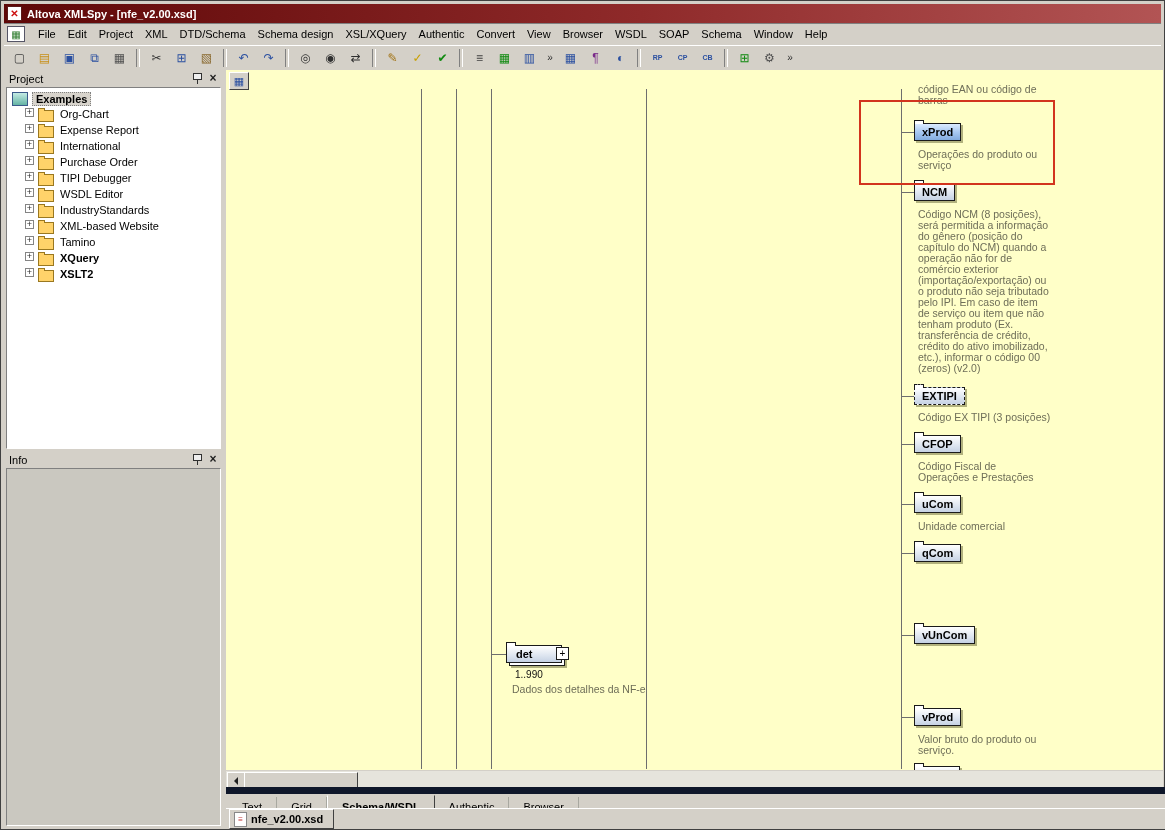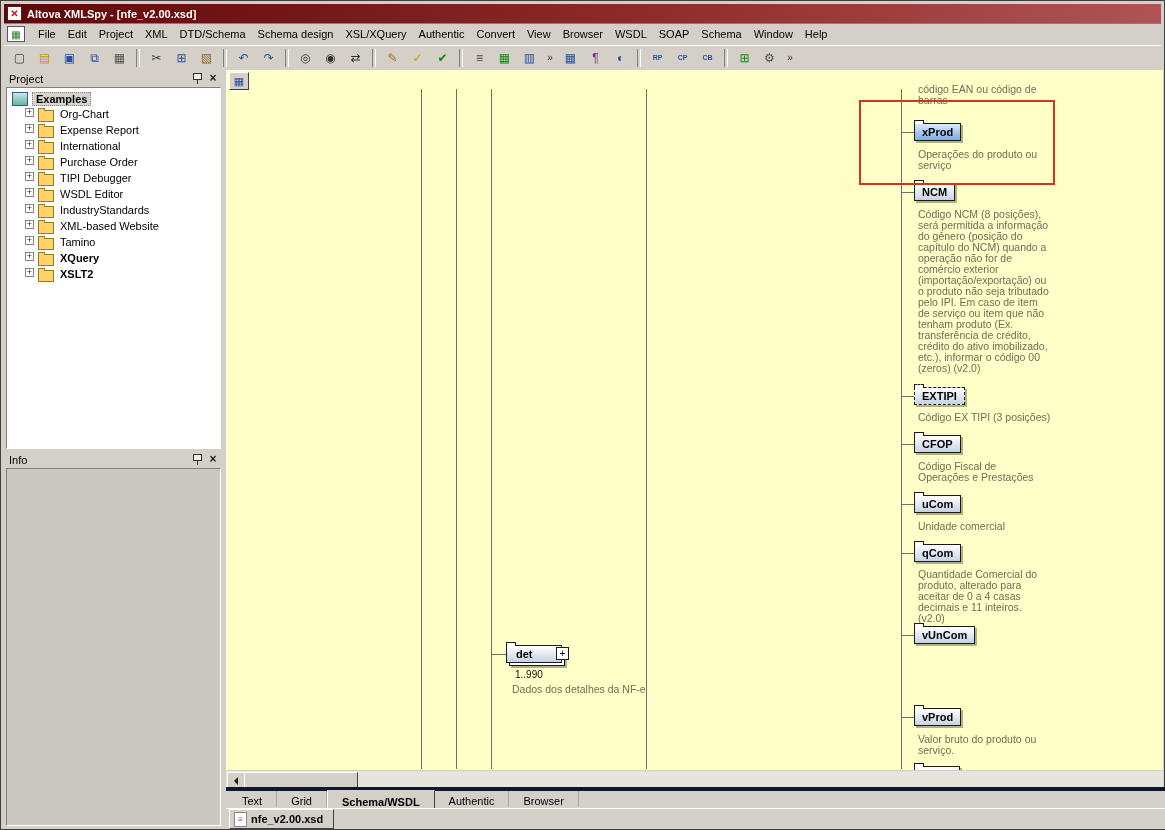--- a/index.html
+++ b/index.html
@@ -71,21 +71,21 @@
   .occur{position:absolute;font-size:10px;color:#101010}
   .hl-rect{position:absolute;left:633px;top:30px;width:192px;height:81px;border:2px solid #d2341e;z-index:6;pointer-events:none}
 
   
   .hscroll{position:absolute;left:0;top:700px;width:937px;height:17px;background:#e6e4dc;border-top:1px solid #d4d0c8}
   .scroll-btn{position:absolute;left:1px;top:1px;width:16px;height:15px;background:#d4d0c8;border:1px solid;border-color:#fff #404040 #404040 #fff;display:flex;align-items:center;justify-content:center}
   .scroll-btn::before{content:"";border:4px solid transparent;border-right-color:#202020;margin-left:-4px}
   .scroll-thumb{position:absolute;left:18px;top:1px;width:112px;height:15px;background:#d4d0c8;border:1px solid;border-color:#fff #404040 #404040 #fff}
 
   
-  .viewtabs{position:absolute;left:0;top:717px;width:937px;height:21px;background:#d4d0c8;display:flex;align-items:flex-start;border-top:4px solid #0f172a;font-size:11px;padding-left:2px}
+  .viewtabs{position:absolute;left:0;top:717px;width:937px;height:21px;background:#d4d0c8;display:flex;align-items:center;border-top:7px solid #0f172a;font-size:11px;padding-left:2px}
   .vtab{padding:4px 14px 0;border-right:1px solid #a8a8a0;color:#000;cursor:default}
   .vtab.active{font-weight:bold;background:#d4d0c8;border:1px solid;border-color:#d4d0c8 #404040 #404040 #fff;margin-top:-1px;padding-top:5px}
 
   
   .doctabs{position:absolute;left:0;top:738px;width:937px;height:20px;background:#d4d0c8;display:flex;align-items:center;padding-left:3px;border-top:1px solid #fff}
   .doctab{display:inline-flex;align-items:center;height:18px;padding:0 10px 0 4px;background:#d4d0c8;border:1px solid;border-color:#fff #404040 #404040 #fff;font-size:11px;font-weight:bold;cursor:default}
   .doc-icon{width:11px;height:13px;background:#fff;border:1px solid #888;margin-right:4px;display:inline-flex;align-items:center;justify-content:center;font-size:8px;color:#c03030}
 </style>
 </head>
 <body>
@@ -273,21 +273,20 @@
       <div class="element-box optional" style="left:688px;top:317px">EXTIPI</div>
       <div class="annot nowrap" style="left:692px;top:342px">Código EX TIPI (3 posições)</div>
 
       <div class="element-box" style="left:688px;top:365px">CFOP</div>
       <div class="annot" style="left:692px;top:391px">Código Fiscal de Operações e Prestações</div>
 
       <div class="element-box" style="left:688px;top:425px">uCom</div>
       <div class="annot nowrap" style="left:692px;top:451px">Unidade comercial</div>
 
       <div class="element-box" style="left:688px;top:474px">qCom</div>
-      <div class="annot" style="left:692px;top:499px">Quantidade Comercial  do produto, alterado para aceitar de 0 a 4 casas decimais e 11 inteiros. (v2.0)</div>
 
       <div class="element-box" style="left:688px;top:556px">vUnCom</div>
 
       <div class="element-box" style="left:688px;top:638px">vProd</div>
       <div class="annot" style="left:692px;top:664px">Valor bruto do produto ou serviço.</div>
 
       <div class="element-box partial" style="left:688px;top:696px"></div>
 
       <div class="element-box det stacked" style="left:280px;top:575px">
         <span>det</span>

